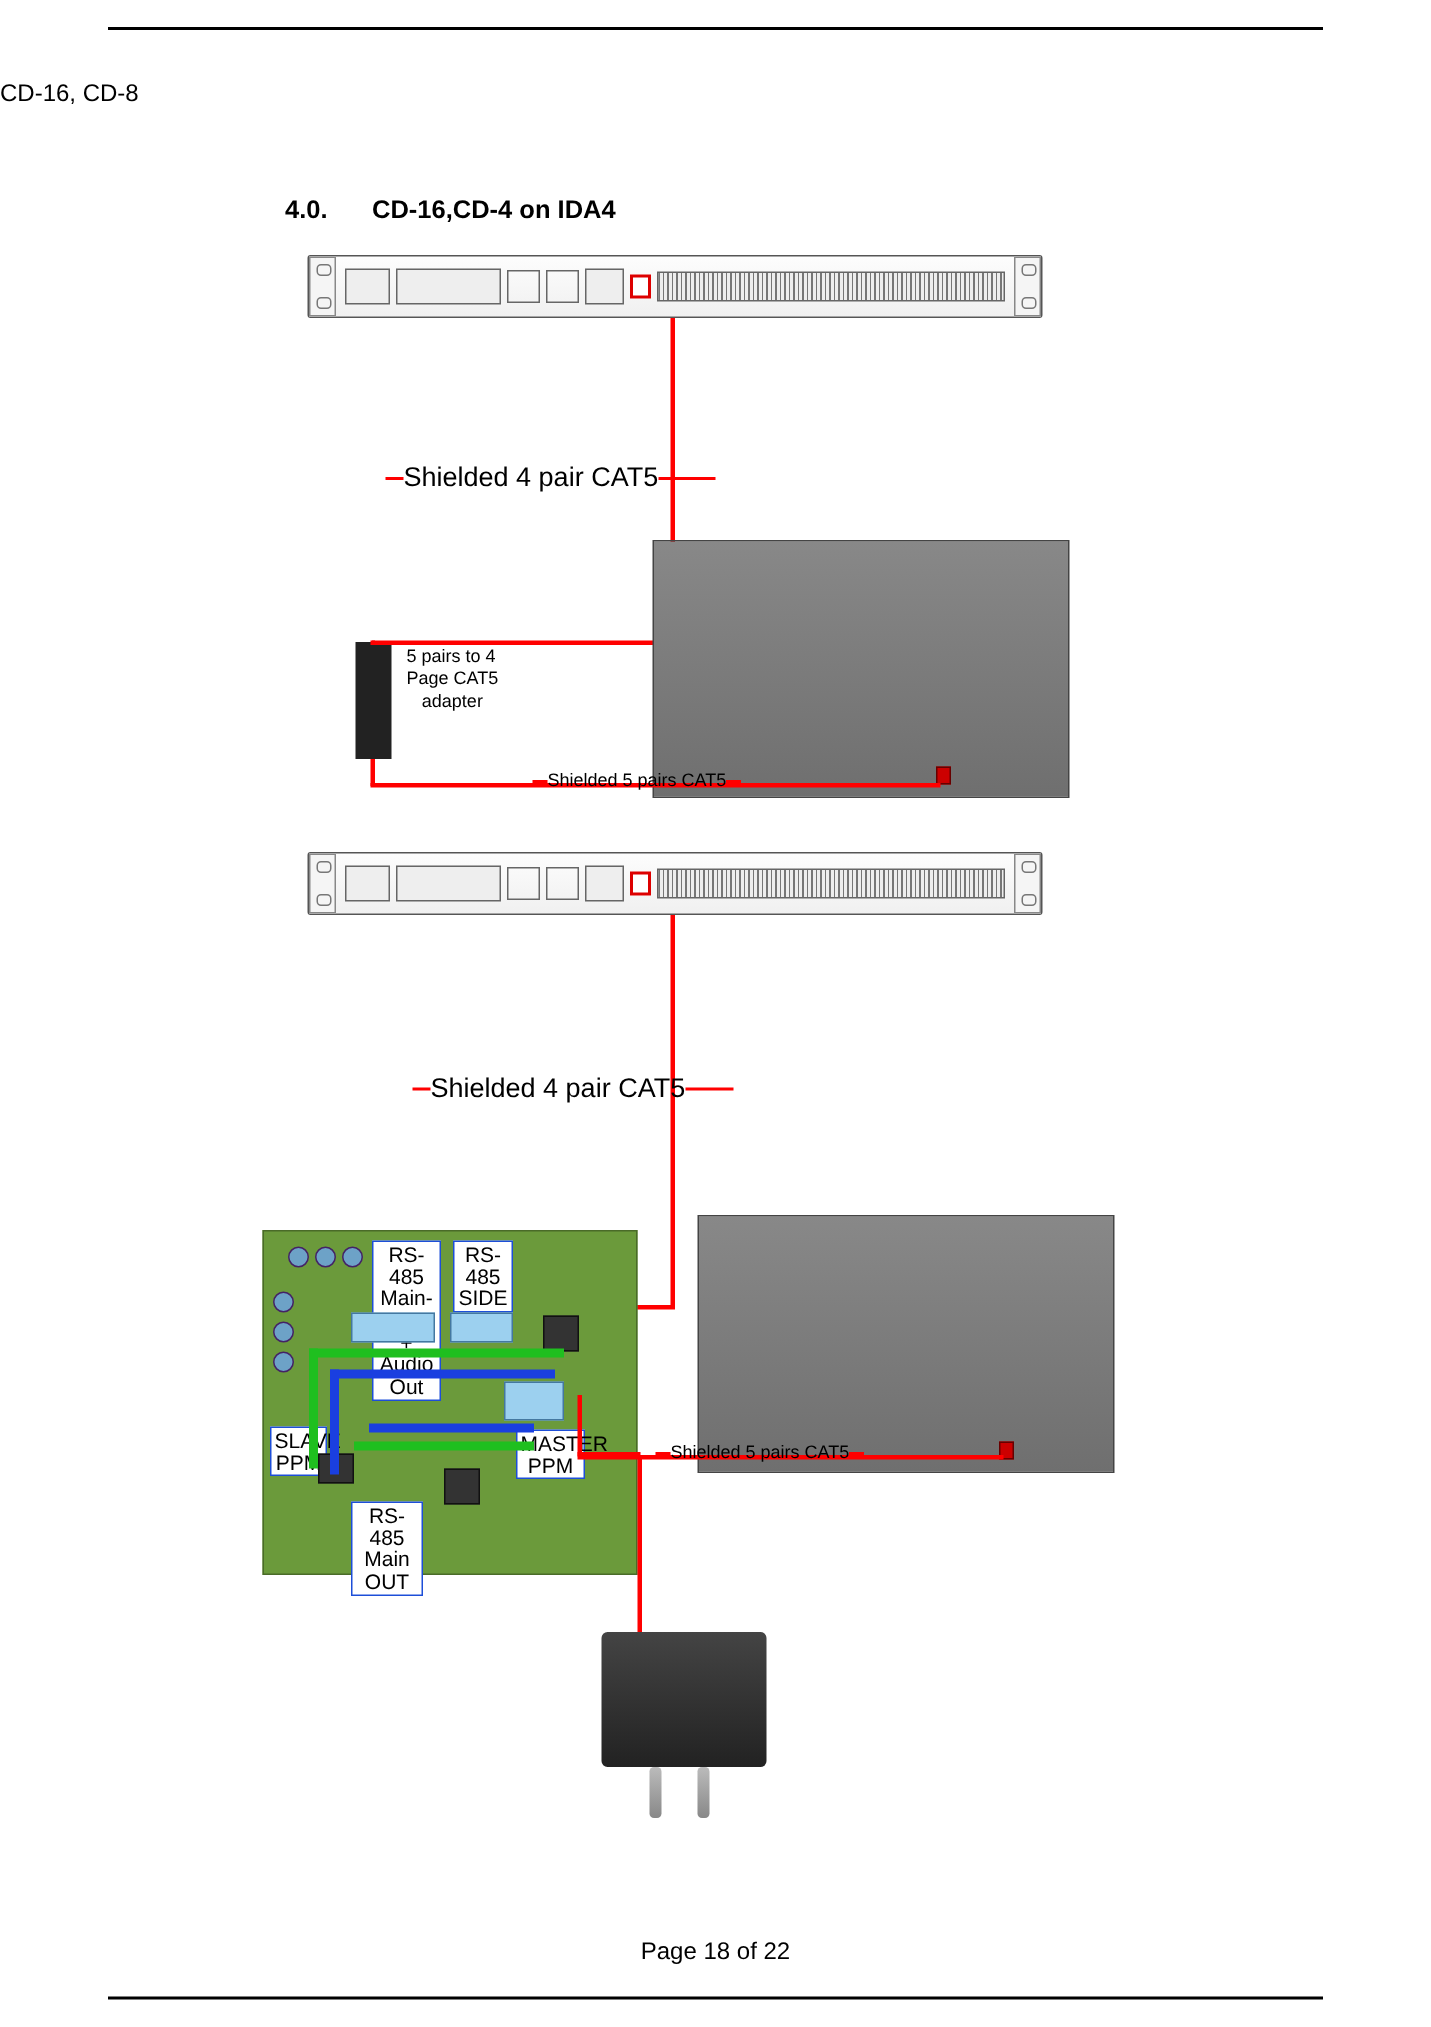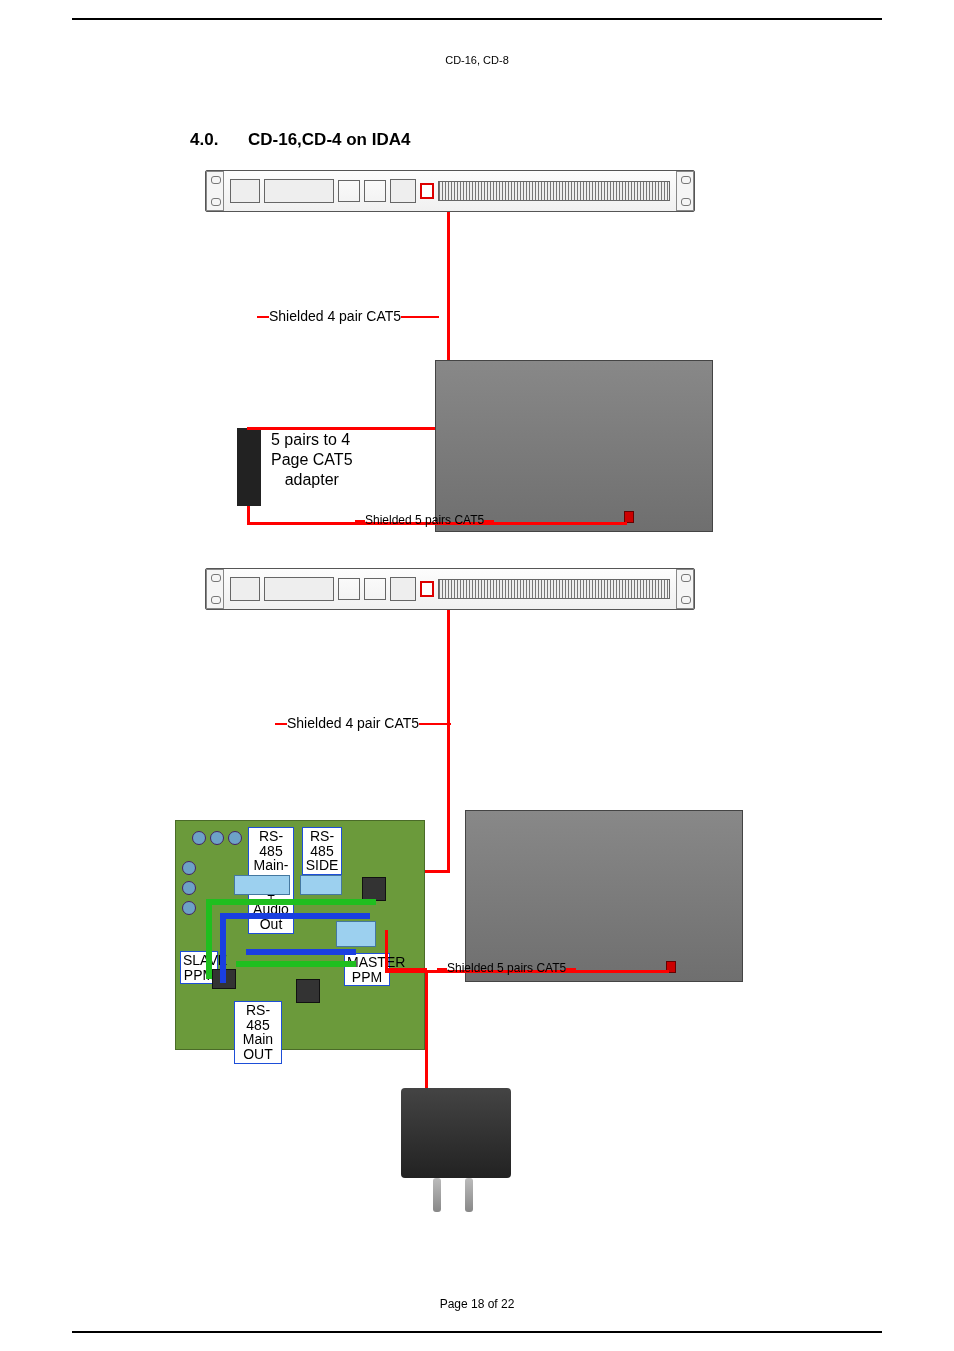--- a/index.html
+++ b/index.html
@@ -5,50 +5,50 @@
   * { box-sizing: border-box; margin: 0; padding: 0; }
   body {
     font-family: Arial, Helvetica, sans-serif;
     background: #fff;
     width: 954px;
     height: 1351px;
     position: relative;
   }
   .page-border-top { position:absolute; top:18px; left:72px; right:72px; height:2px; background:#000; }
   .page-border-bottom { position:absolute; bottom:18px; left:72px; right:72px; height:2px; background:#000; }
-  .header-text { position:absolute; top:54px; width:100%; text-align:center; font-size:11px; }
+  .header-text { position:absolute; top:54px; width:100%; text-align:left; font-size:16px; }
   .section-num { position:absolute; top:130px; left:190px; font-weight:bold; font-size:17px; }
   .section-title { position:absolute; top:130px; left:248px; font-weight:bold; font-size:17px; }
-  .footer-text { position:absolute; bottom:40px; width:100%; text-align:center; font-size:12px; }
+  .footer-text { position:absolute; bottom:40px; width:100%; text-align:center; font-size:16px; }
 
   .diagram { position:absolute; top:170px; left:175px; width:540px; height:1080px; }
 
   
   .rack { position:absolute; width:490px; height:42px; border:1px solid #555; background:linear-gradient(#fdfdfd,#f0f0f0); border-radius:2px; }
   .rack .ear { position:absolute; width:18px; height:100%; background:#f5f5f5; border:1px solid #888; }
   .rack .ear.left { left:0; } .rack .ear.right { right:0; }
   .rack .slot { position:absolute; top:4px; left:4px; width:10px; height:8px; border:1px solid #777; border-radius:3px; }
   .rack .ear .slot2 { top:auto; bottom:4px; }
   .rack .body { position:absolute; left:18px; right:18px; top:0; bottom:0; display:flex; align-items:center; gap:4px; padding:0 6px; }
   .mini-block { width:30px; height:24px; border:1px solid #666; background:#eee; }
   .mini-fan { width:22px; height:22px; border:1px solid #666; }
   .mini-rj { width:14px; height:16px; border:2px solid #d00; background:#fff; }
   .mini-connectors { flex:2; height:20px; background:repeating-linear-gradient(90deg,#777 0 1px,#eee 1px 3px); border:1px solid #666; }
 
   
   .wire { position:absolute; background:#f00; }
   .wire-v { width:3px; }
   .wire-h { height:3px; }
 
-  .label-box { position:absolute; font-size:14px; background:transparent; }
+  .label-box { position:absolute; font-size:18px; background:transparent; }
   .label-line { display:inline-block; height:2px; background:#f00; vertical-align:middle; }
 
   
   .adapter { position:absolute; width:24px; height:78px; background:#222; }
-  .adapter-text { position:absolute; font-size:16px; line-height:1.25; }
+  .adapter-text { position:absolute; font-size:12px; line-height:1.25; }
 
   
   .grey-panel { position:absolute; width:278px; height:172px; background:linear-gradient(#888,#6f6f6f); border:1px solid #444; }
   .grey-panel .jack { position:absolute; bottom:8px; width:10px; height:12px; background:#c00; border:1px solid #600; }
 
   
   .pcb { position:absolute; width:250px; height:230px; background:#6b9a3b; border:1px solid #4a6b28; }
   .pcb .lbl { position:absolute; font-size:14px; text-align:center; background:#fff; border:1px solid #1d4ed8; padding:1px 2px; line-height:1.05; }
   .pcb .chip { position:absolute; background:#333; border:1px solid #111; }
   .pcb .conn { position:absolute; background:#9cd0ef; border:1px solid #4478a0; }

